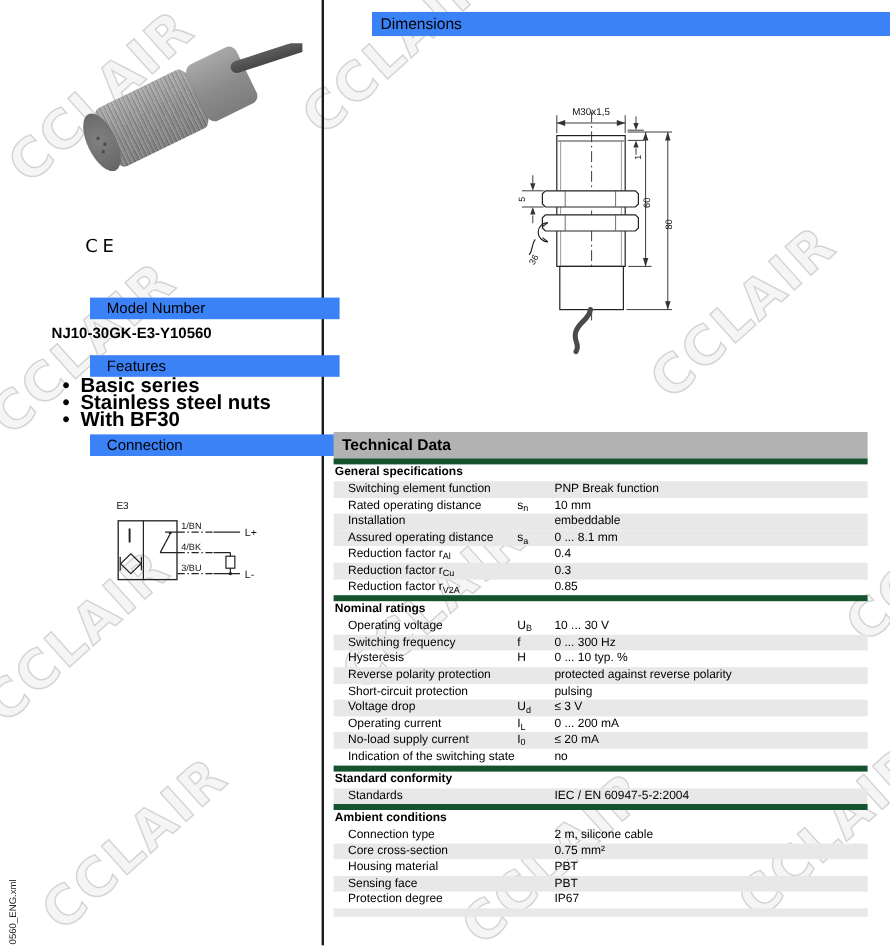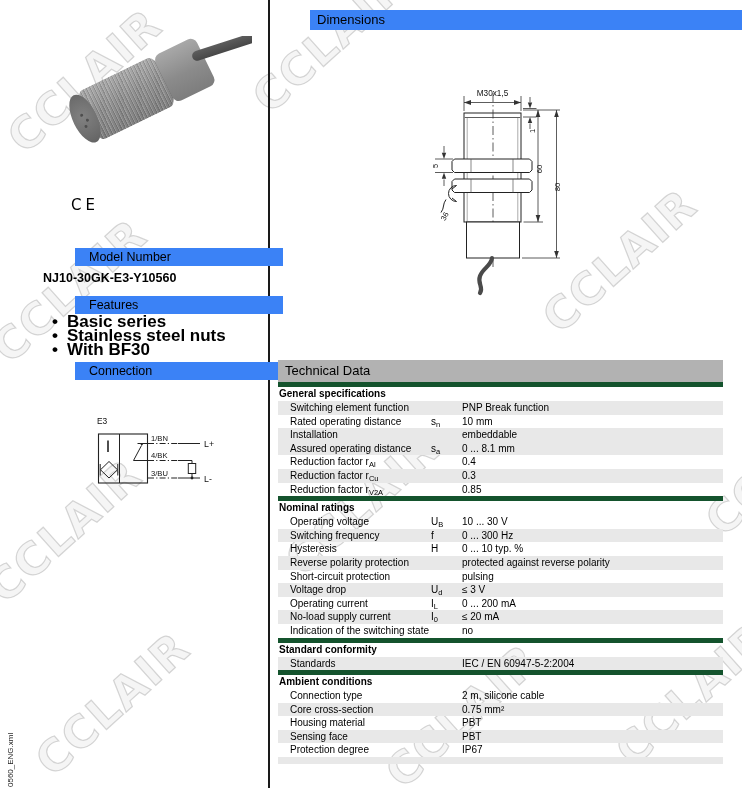--- a/index.html
+++ b/index.html
@@ -37,21 +37,21 @@
     box-shadow:3px 7px 0 #4e4e4e,-1px 12px 0 #4e4e4e;}
   .ce{position:absolute;left:71px;top:196px;font-size:15px;letter-spacing:4px;font-family:"DejaVu Sans",sans-serif;}
   .model-value{position:absolute;left:43px;top:271px;font-size:12.5px;font-weight:bold;text-align:right;}
   .features-list{position:absolute;left:43px;top:315px;width:220px;}
   .feature-item{font-size:17px;font-weight:bold;line-height:13.8px;padding-left:24px;position:relative;}
   .feature-item::before{content:"•";position:absolute;left:9px;}
   
   .side-text{position:absolute;left:6px;top:787px;transform:rotate(-90deg);transform-origin:0 0;font-size:8px;color:#222;white-space:nowrap;}
   
   .tech-table{position:absolute;left:278px;top:360px;width:445px;}
-  .tech-title{background:#b2b2b2;font-weight:normal;font-size:13px;height:22px;line-height:22px;padding-left:7px;}
+  .tech-title{background:#b2b2b2;font-weight:bold;font-size:13px;height:22px;line-height:22px;padding-left:7px;}
   .sec-header{font-weight:bold;font-size:10px;height:19px;line-height:13.6px;border-top:5px solid #14532d;padding-left:1px;box-sizing:border-box;}
   .trow{display:flex;height:13.6px;line-height:13.6px;font-size:10px;align-items:stretch;}
   .trow.shaded{background:#e8e8e8;}
   .c-label{width:141px;padding-left:12px;white-space:nowrap;overflow:visible;}
   .c-sym{width:31px;white-space:nowrap;}
   .c-val{flex:1;white-space:nowrap;}
   sub{font-size:7.5px;vertical-align:-2px;line-height:0;}
   .tail{height:7px;margin-top:0;}
   svg text{font-family:"Liberation Sans","DejaVu Sans",sans-serif;fill:#111;}
 </style>

